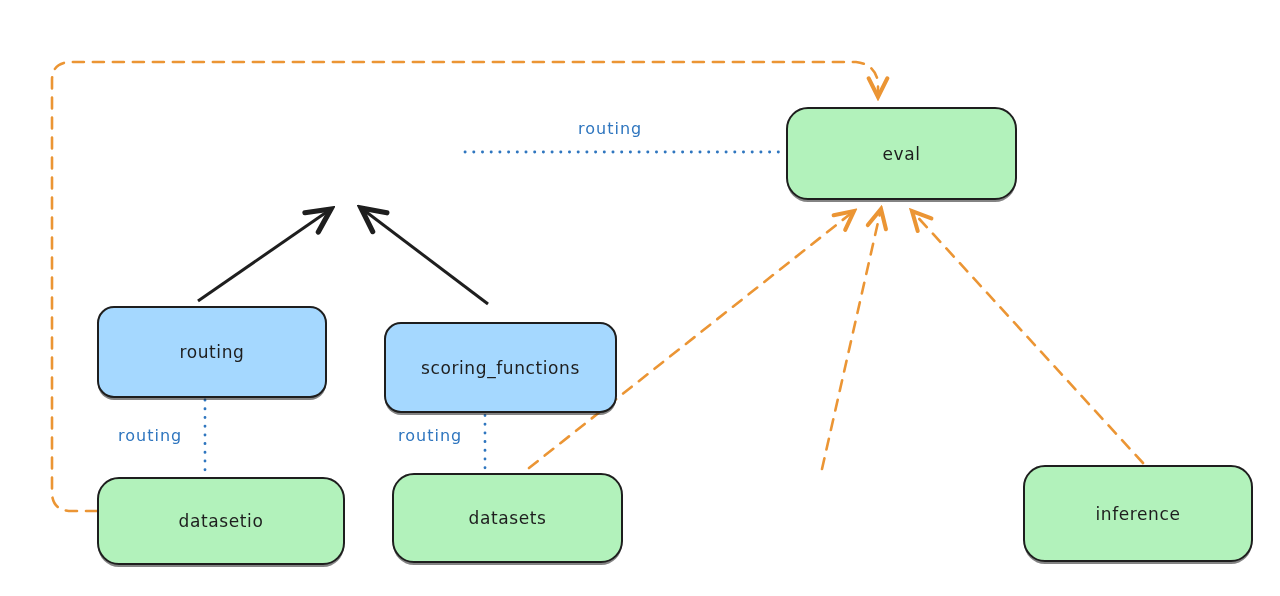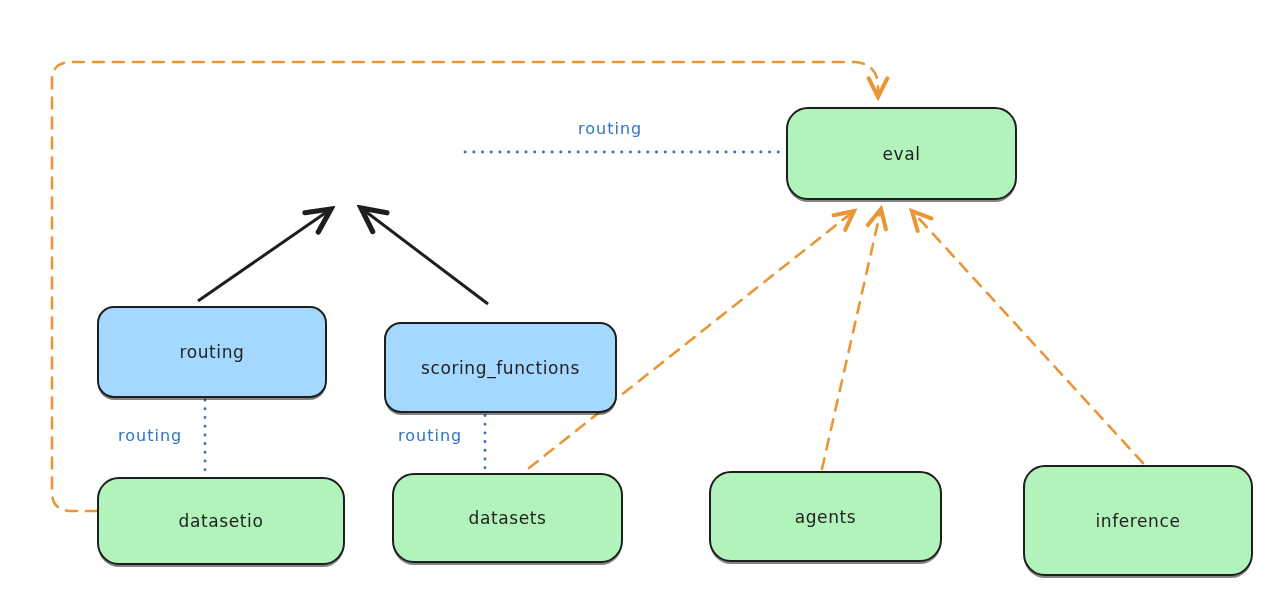--- a/index.html
+++ b/index.html
@@ -91,25 +91,22 @@
   </div>
 
   <div class="node green" style="left:97px;top:477px;width:248px;height:88px">
     <span class="node-label">datasetio</span>
   </div>
 
   <div class="node green" style="left:392px;top:473px;width:231px;height:90px">
     <span class="node-label">datasets</span>
   </div>
 
-  <div class="node green" style="left:709px;top:471px;width:233px;height:91px">
-    <span class="node-label">agents</span>
-  </div>
 
-  <div class="node green" style="left:1023px;top:465px;width:230px;height:111px">
+  <div class="node green" style="left:1023px;top:465px;width:230px;height:97px">
     <span class="node-label">inference</span>
   </div>
 
   <span class="edge-label" style="left:578px;top:119px">routing</span>
 
   <span class="edge-label" style="left:118px;top:426px">routing</span>
 
   <span class="edge-label" style="left:398px;top:426px">routing</span>
 
 </div>

